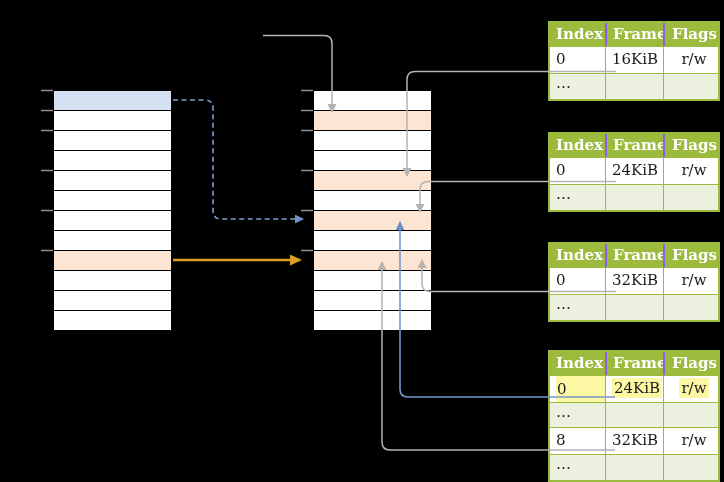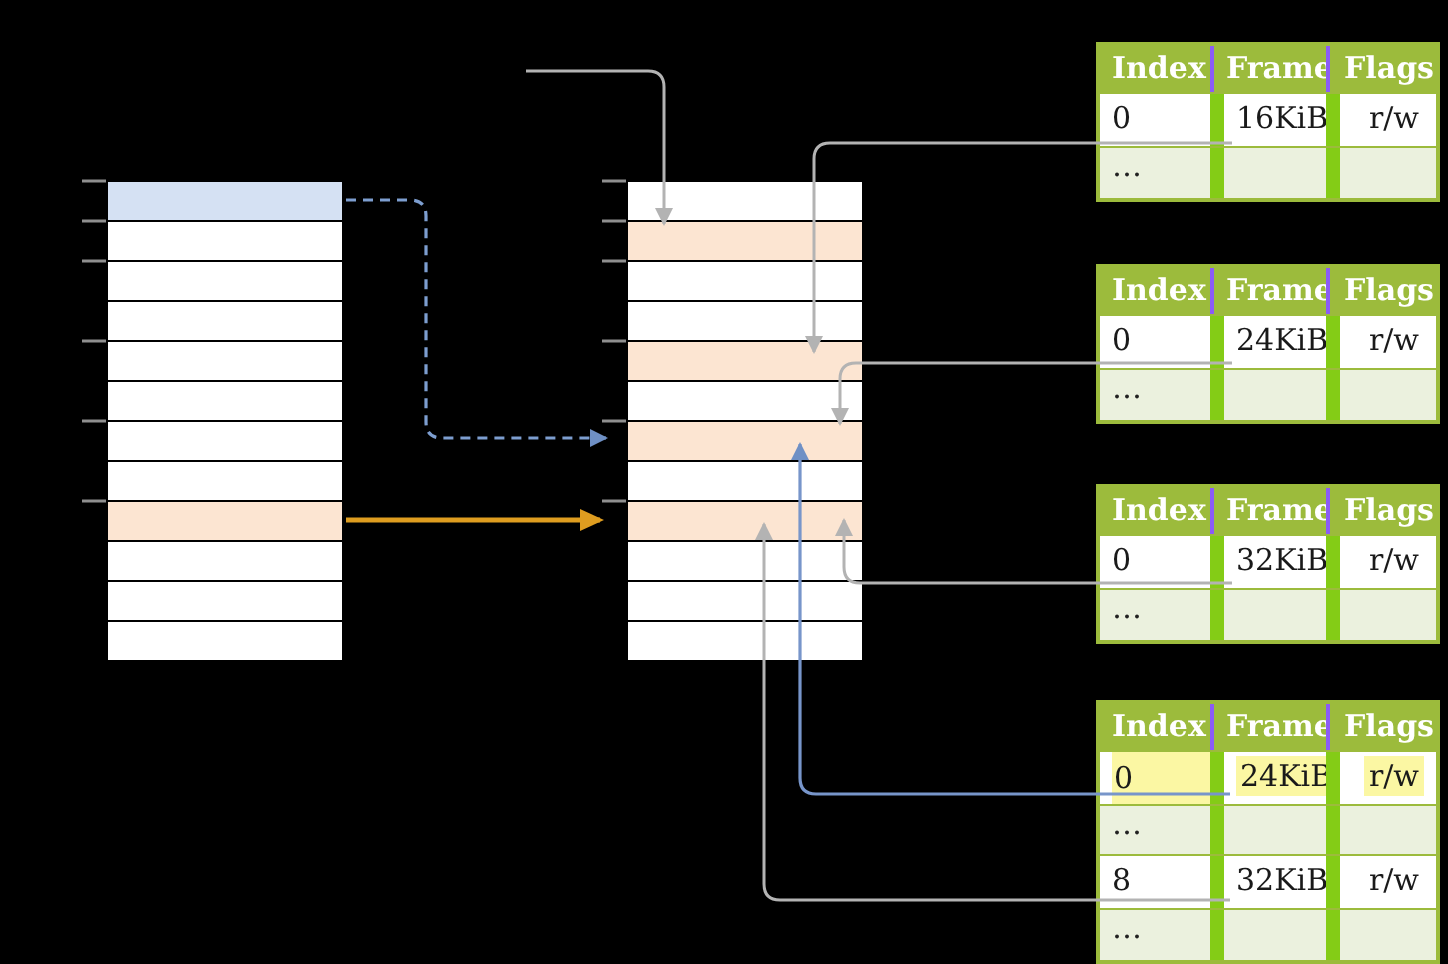--- a/index.html
+++ b/index.html
@@ -38,21 +38,21 @@
   .ft-dots { height:25px; background:var(--rowgreen); }
   .cell {
     box-sizing:border-box; padding-left:6px; font-size:15px; line-height:24px;
     color:#1a1a1a; overflow:hidden; white-space:nowrap;
   }
   .ft-dots .cell { line-height:18px; color:#222; }
   .c0 { flex:0 0 55px; }
   .c1 { flex:0 0 58px; }
   .c2 { flex:1 1 auto;text-align:center; }
   .ft-header .c1, .ft-header .c2 { border-left:2px solid #8b5cf6; }
-  .ft-data .c1, .ft-data .c2, .ft-dots .c1, .ft-dots .c2 { border-left:7px solid #84cc16; }
+  .ft-data .c1, .ft-data .c2, .ft-dots .c1, .ft-dots .c2 { border-left:1px solid #84cc16; }
   .hl { background:var(--yellow); padding:1px 2px; }
   .hl-wide { background:var(--yellow); display:inline-block; width:50px; padding:1px 0 1px 1px; }
   svg.overlay { position:absolute; left:0; top:0; pointer-events:none; }
 </style>
 </head>
 <body>
 
 <div class="canvas" style="--green: #9cbb3c; --rowgreen: #ebf1de; --cream: #fdf0cc; --yellow: #fbf7a3;">
 
   <div class="memtable" id="mt-left" style="left:53px; top:90px">

